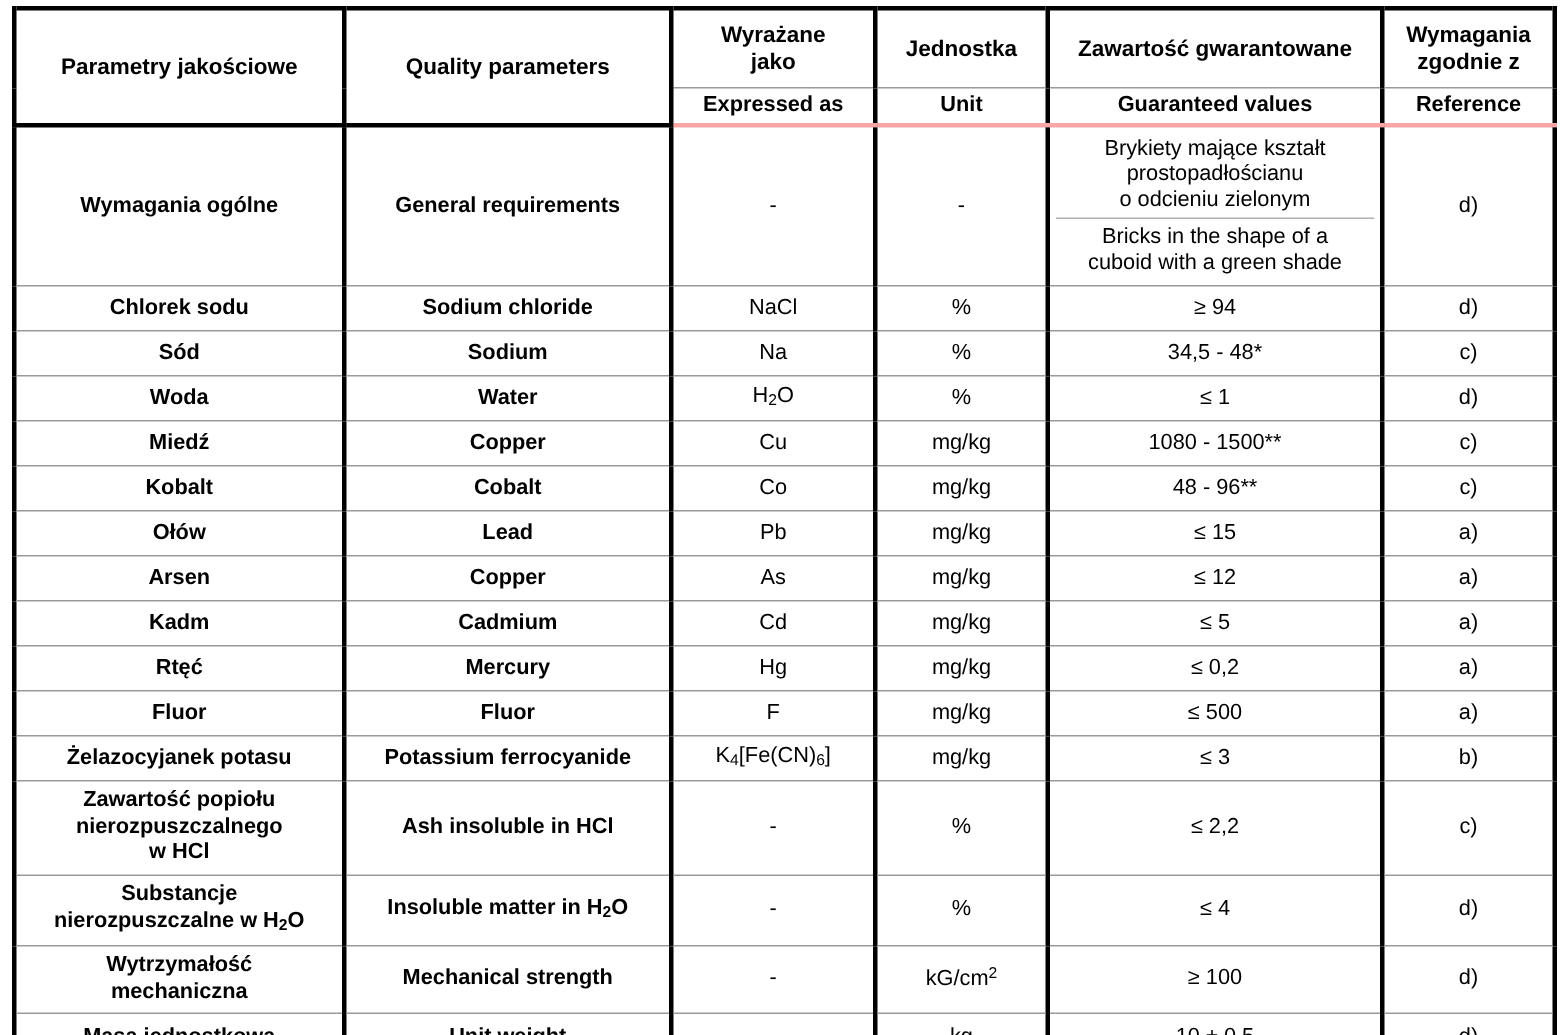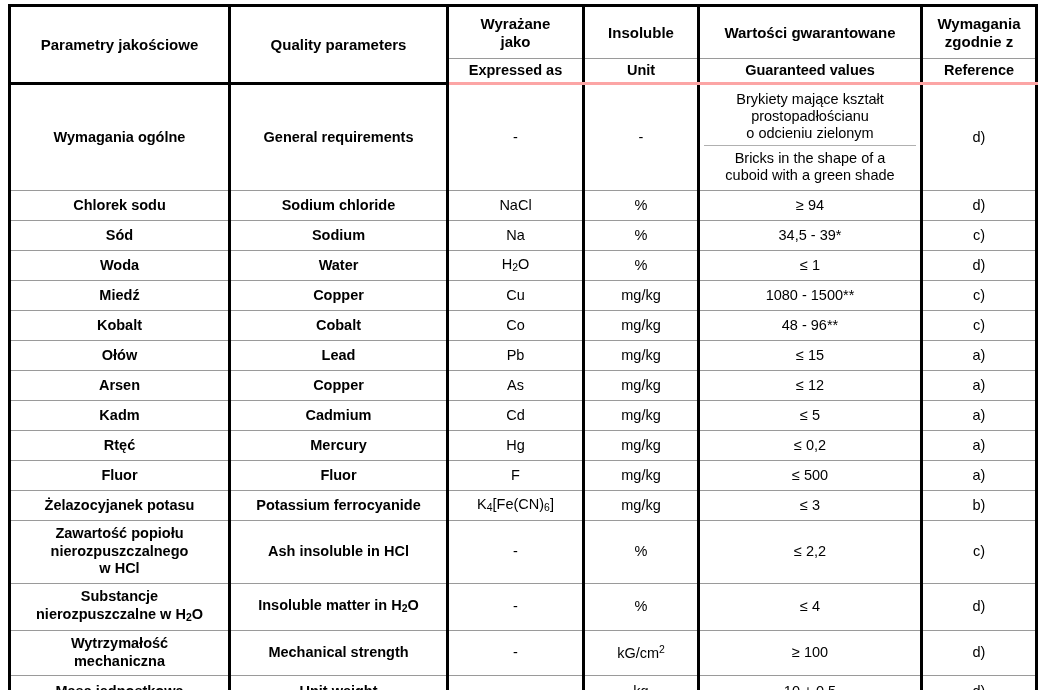--- a/index.html
+++ b/index.html
@@ -125,22 +125,22 @@
 
       <tr class="head-pl">
         <td rowspan="2" class="span-tall" style="height:78px">Parametry jakościowe</td>
         <td rowspan="2" class="span-tall">Quality parameters</td>
         <td style="height:53px">
           <div class="ml">
             <div>Wyrażane</div>
             <div>jako</div>
           </div>
         </td>
-        <td>Insoluble</td>
-        <td>Wartości gwarantowane</td>
+        <td>Jednostka</td>
+        <td>Zawartość gwarantowane</td>
         <td>
           <div class="ml">
             <div>Wymagania</div>
             <div>zgodnie z</div>
           </div>
         </td>
       </tr>
 
       <tr class="head-en">
         <td style="height:25px">Expressed as</td>
@@ -177,21 +177,21 @@
         <td>%</td>
         <td>≥ 94</td>
         <td>d)</td>
       </tr>
 
       <tr>
         <td class="c-pl" style="height:30px">Sód</td>
         <td class="c-en">Sodium</td>
         <td>Na</td>
         <td>%</td>
-        <td>34,5 - 39*</td>
+        <td>34,5 - 48*</td>
         <td>c)</td>
       </tr>
 
       <tr>
         <td class="c-pl" style="height:30px">Woda</td>
         <td class="c-en">Water</td>
         <td>H<sub>2</sub>O</td>
         <td>%</td>
         <td>≤ 1</td>
         <td>d)</td>

